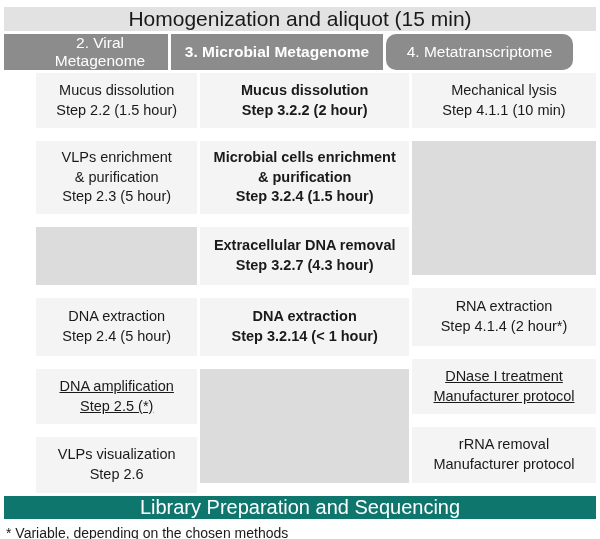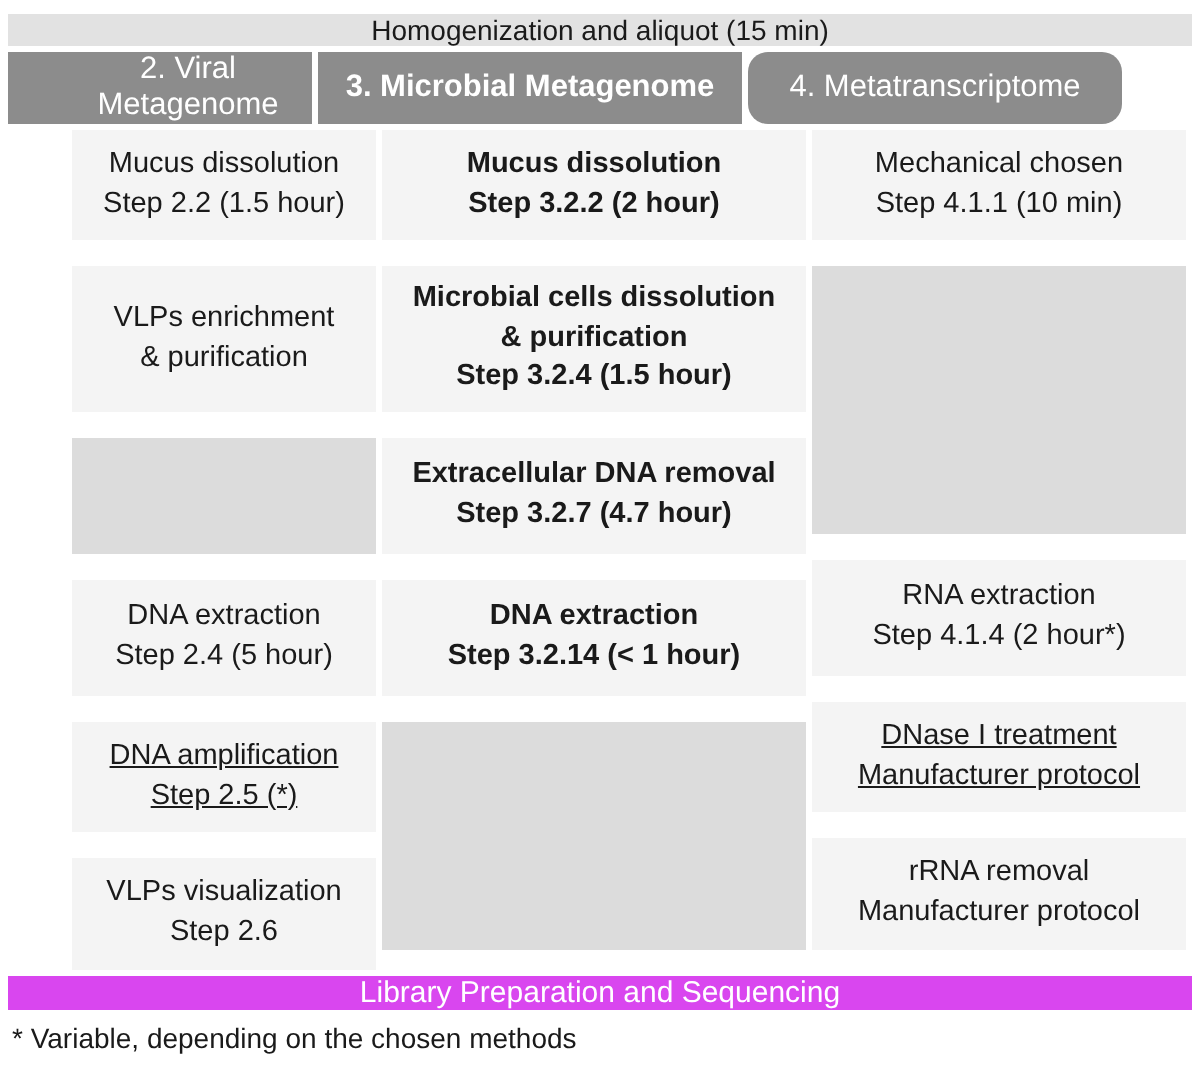--- a/index.html
+++ b/index.html
@@ -31,21 +31,21 @@
     height: 36px;
     display: flex;
     align-items: center;
     justify-content: center;
     text-align: center;
     letter-spacing: 0.1px;
   }
   .bar-light {
     background: #e2e2e2;
     color: #1a1a1a;
-    font-size: 14px;
+    font-size: 21px;
     height: 36px;
     display: flex;
     align-items: center;
     justify-content: center;
     text-align: center;
     margin-top: 3px;
   }
 
   
   .col-headers {
@@ -72,21 +72,21 @@
     gap: 3px;
     margin-top: 3px;
     flex: 1 1 auto;
   }
   .col {
     display: flex;
     flex-direction: column;
     gap: 13px;
   }
   
-  .c1 { width: 152px; padding-left: 32px; }
+  .c1 { width: 164px; padding-left: 32px; }
   .c2 { width: 212px; font-weight: bold; }
   .c3 { width: 187px; border-radius: 10px; }
 
   .cell {
     background: #f4f4f4;
     color: #1a1a1a;
     font-size: 14.5px;
     line-height: 1.35;
     display: flex;
     flex-direction: column;
@@ -106,23 +106,23 @@
   .h2 { height: 73px; }   
   .h3 { height: 58px; }   
   .h4 { height: 58px; }   
   .h5 { height: 55px; text-decoration: underline; }   
   .h6 { height: 56px; }   
   .h23 { height: 134px; } 
   .h56 { height: 114px; } 
 
   
   .bar-bottom {
-    background: #d946ef;
+    background: #0f766e;
     color: #ffffff;
-    font-size: 15px;
+    font-size: 20px;
     height: 33px;
     display: flex;
     align-items: center;
     justify-content: center;
     text-align: left;
     margin-top: 3px;
   }
   .footnote {
     color: #1a1a1a;
     font-size: 14px;
@@ -147,20 +147,21 @@
   <div class="body-cols">
 
     <div class="col c1">
       <div class="cell h1">
         <span class="line">Mucus dissolution</span>
         <span class="line">Step 2.2 (1.5 hour)</span>
       </div>
       <div class="cell h2">
         <span class="line">VLPs enrichment</span>
         <span class="line">&amp; purification</span>
+        <span class="line">Step 2.3 (5 hour)</span>
       </div>
       <div class="cell empty h3"></div>
       <div class="cell h4">
         <span class="line">DNA extraction</span>
         <span class="line">Step 2.4 (5 hour)</span>
       </div>
       <div class="cell h5">
         <span class="line">DNA amplification</span>
         <span class="line">Step 2.5 (*)</span>
       </div>
@@ -169,38 +170,38 @@
         <span class="line">Step 2.6</span>
       </div>
     </div>
 
     <div class="col c2">
       <div class="cell h1">
         <span class="line">Mucus dissolution</span>
         <span class="line">Step 3.2.2 (2 hour)</span>
       </div>
       <div class="cell h2">
-        <span class="line">Microbial cells dissolution</span>
+        <span class="line">Microbial cells enrichment</span>
         <span class="line">&amp; purification</span>
         <span class="line">Step 3.2.4 (1.5 hour)</span>
       </div>
       <div class="cell h3">
         <span class="line">Extracellular DNA removal</span>
-        <span class="line">Step 3.2.7 (4.7 hour)</span>
+        <span class="line">Step 3.2.7 (4.3 hour)</span>
       </div>
       <div class="cell h4">
         <span class="line">DNA extraction</span>
         <span class="line">Step 3.2.14 (&lt; 1 hour)</span>
       </div>
       <div class="cell empty h56"></div>
     </div>
 
     <div class="col c3">
       <div class="cell h1">
-        <span class="line">Mechanical chosen</span>
+        <span class="line">Mechanical lysis</span>
         <span class="line">Step 4.1.1 (10 min)</span>
       </div>
       <div class="cell empty h23"></div>
       <div class="cell h4">
         <span class="line">RNA extraction</span>
         <span class="line">Step 4.1.4 (2 hour*)</span>
       </div>
       <div class="cell h5">
         <span class="line">DNase I treatment</span>
         <span class="line">Manufacturer protocol</span>

